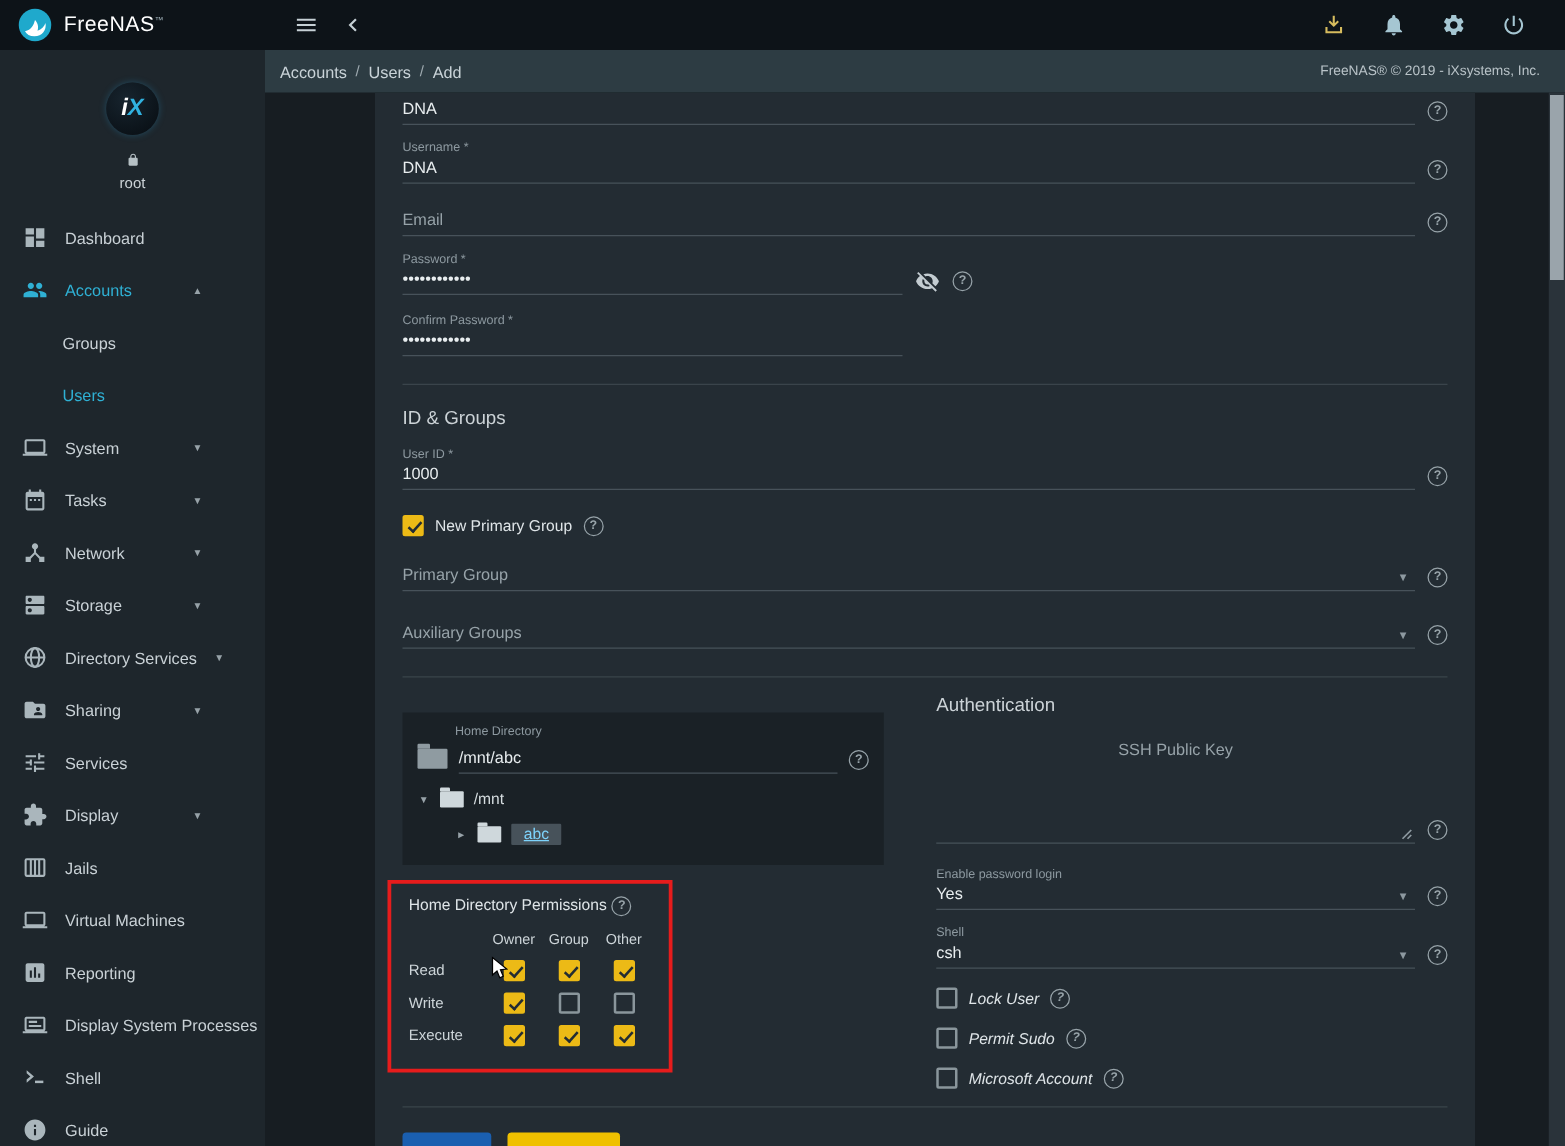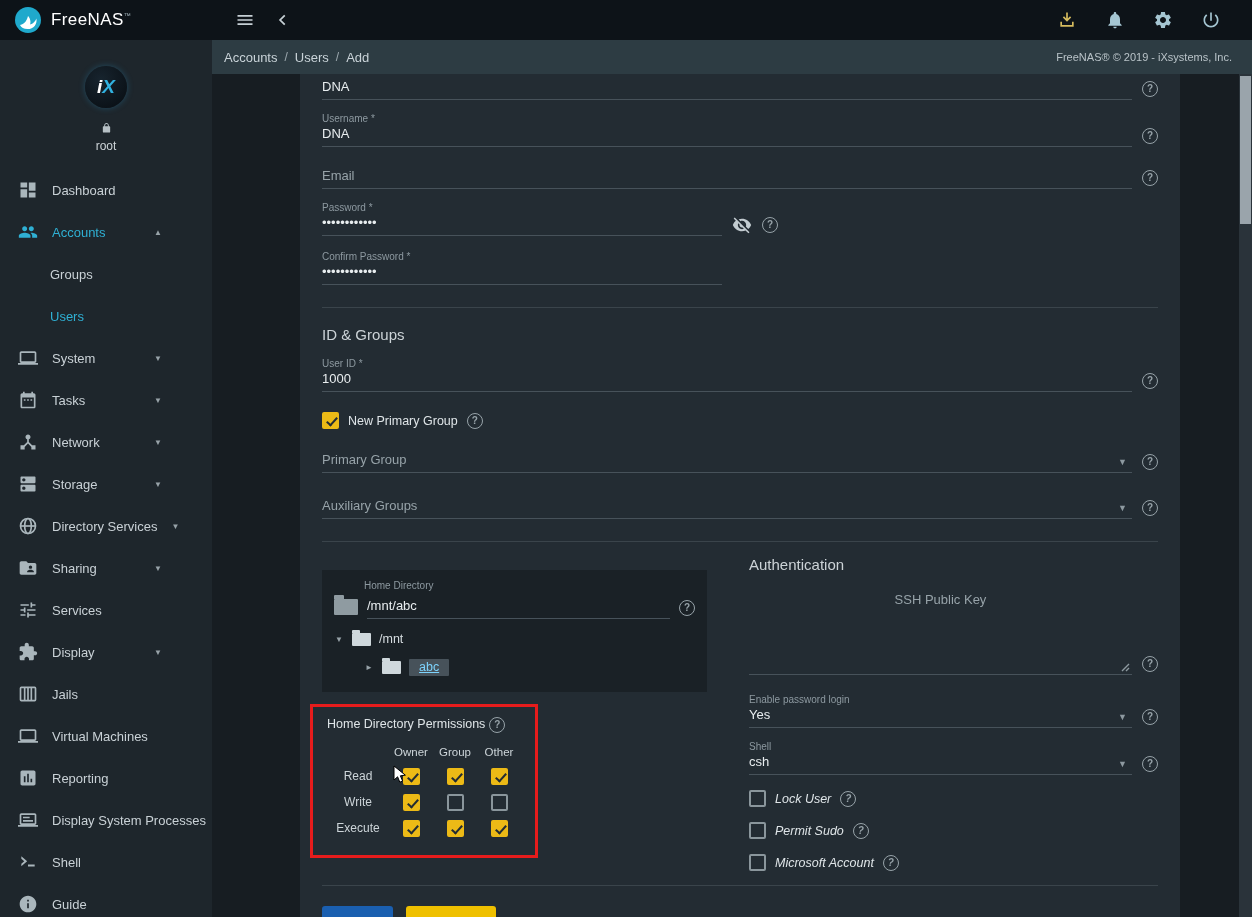--- a/index.html
+++ b/index.html
@@ -76,21 +76,21 @@
   .tree{margin-top:6px;}
   .tree-row{display:flex;align-items:center;gap:8px;margin-top:13px;color:#d6dde0;font-size:12.5px;cursor:pointer;}
   .tree-row.child{margin-left:30px;}
   .tree-caret{font-size:8px;color:#97a2a8;width:10px;text-align:center;}
   .chip{background:#47525a;color:#7dd3fc;padding:1px 10px 2px;border-radius:1px;text-decoration:underline;}
 
   
   .redbox{border:3px solid #e61c1c;padding:10px 14px 14px;display:inline-block;position:relative;margin-left:-12px;margin-top:12px;}
   .perm-title-row{display:flex;align-items:flex-start;gap:4px;font-size:12.5px;color:#dfe5e8;}
   .perm-grid{margin-top:8px;}
-  .perm-row{display:flex;align-items:center;height:26px;text-align:center;}
+  .perm-row{display:flex;align-items:center;height:26px;}
   .perm-rowlabel{width:62px;font-size:12px;color:#cdd5d9;}
   .perm-cell{width:44px;display:flex;justify-content:center;}
   .perm-head{height:22px;}
   .perm-head .perm-cell{font-size:11.5px;color:#cdd5d9;}
   .cursor{position:absolute;left:80px;top:58px;pointer-events:none;z-index:5;}
 
   
   .ssh-area{height:58px;border-bottom:1px solid #47525a;position:relative;margin-top:4px;cursor:text;}
   .resize-h{position:absolute;right:2px;bottom:2px;}
   .auth-cbs{margin-top:6px;font-style:italic;}

